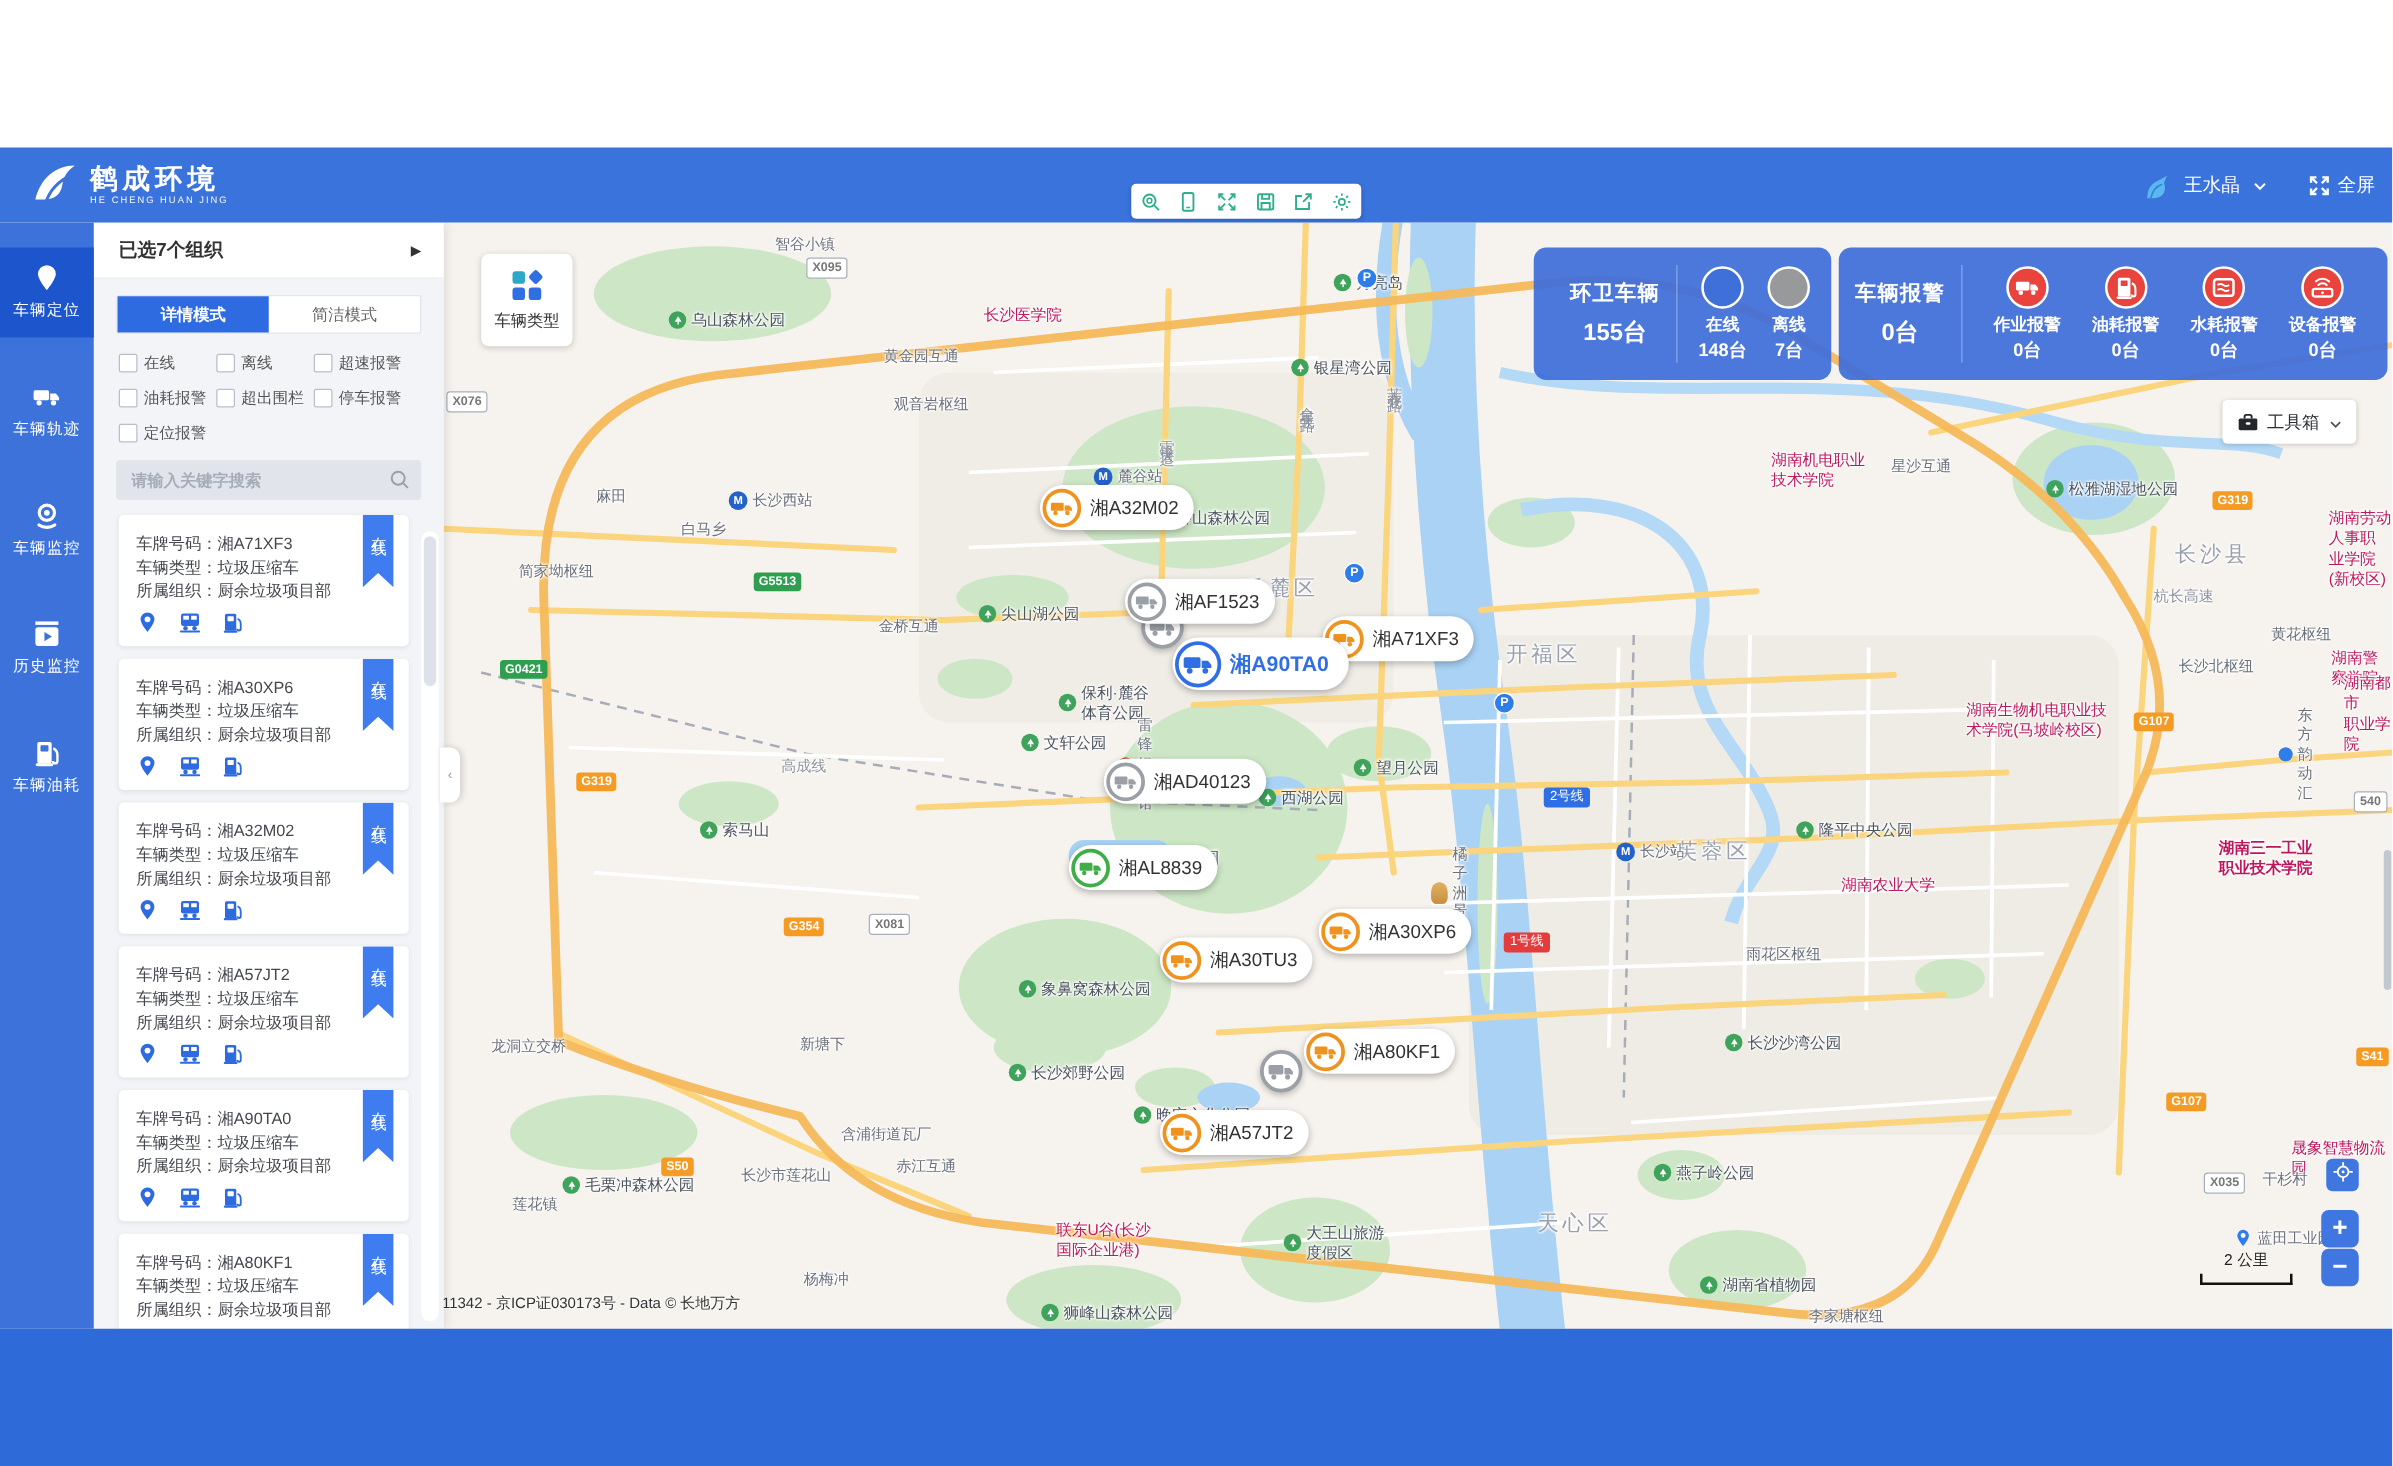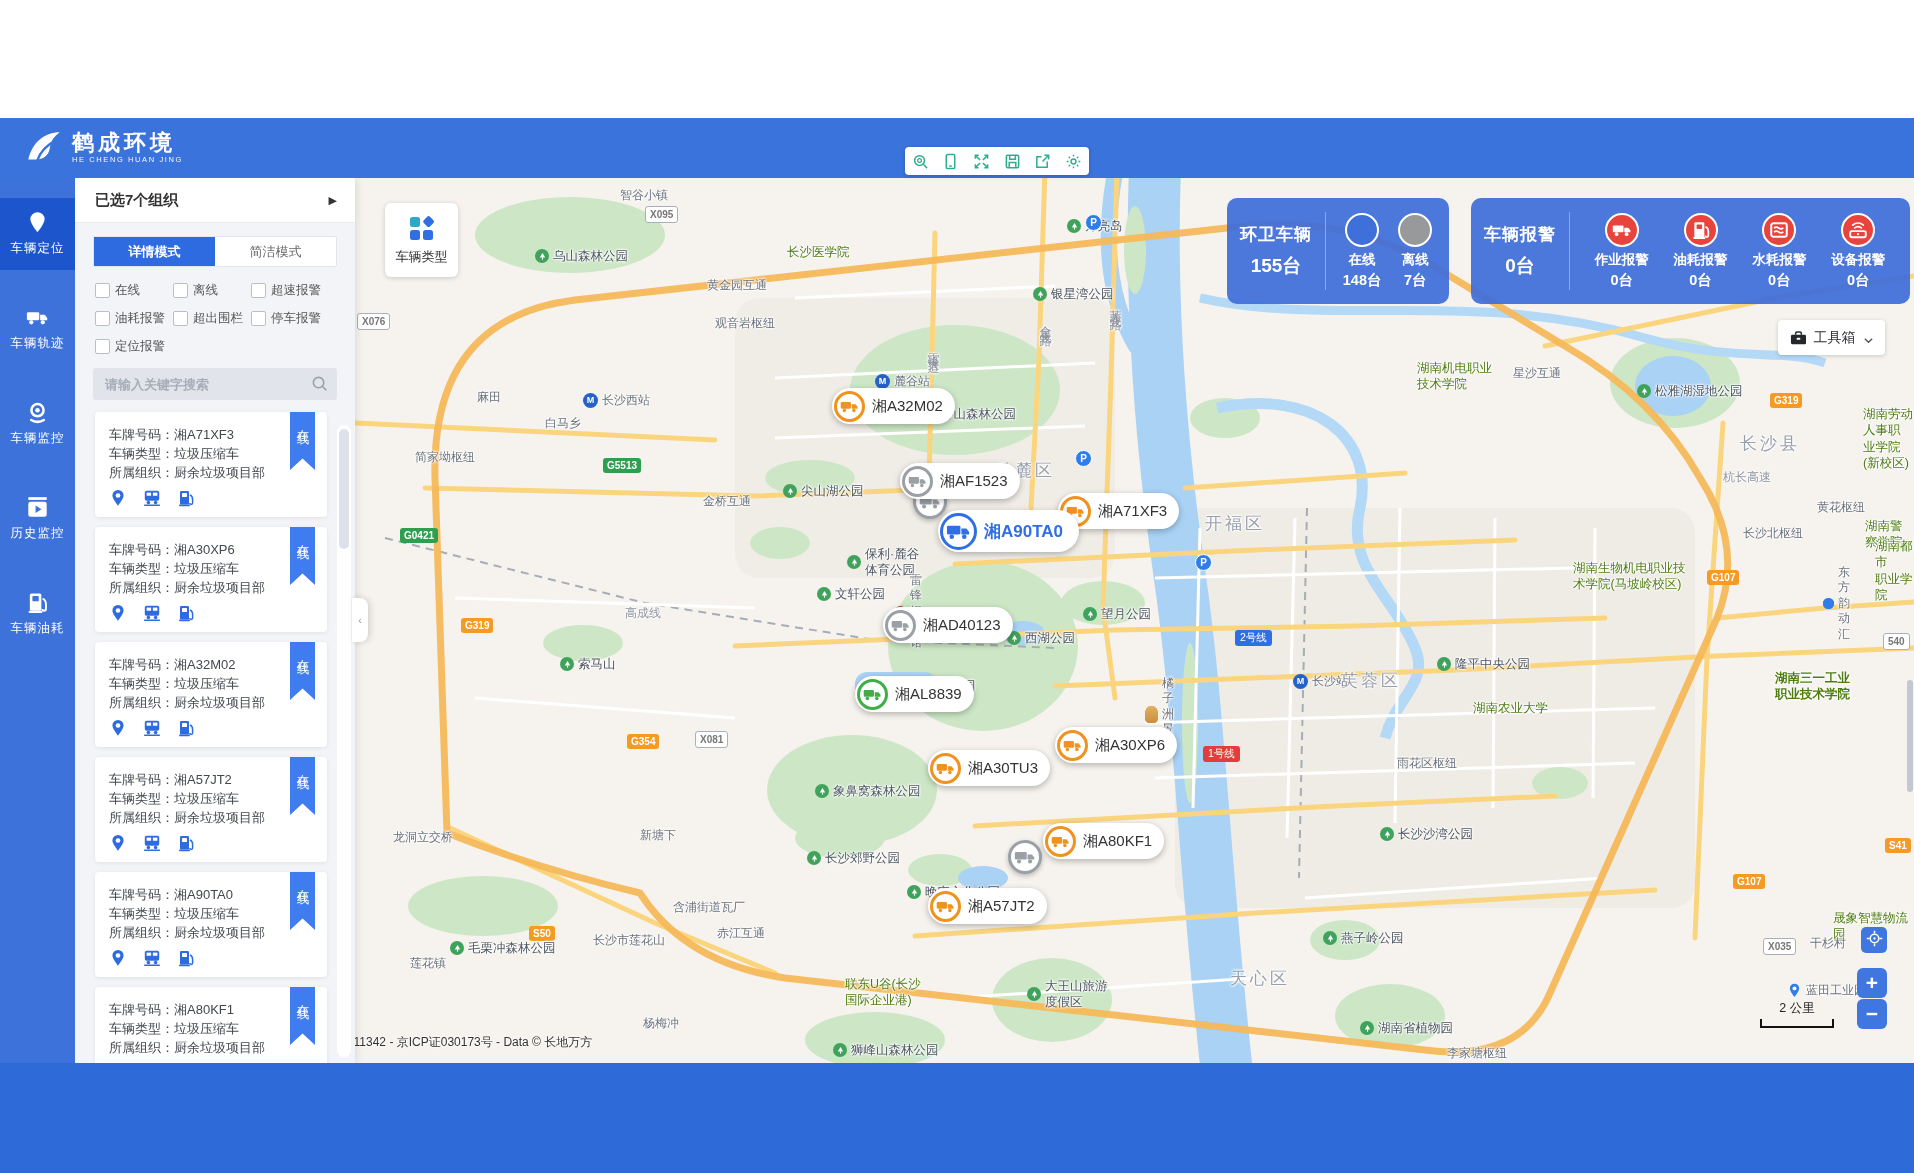--- a/index.html
+++ b/index.html
@@ -56,21 +56,21 @@
   .vscroll{position:absolute;right:4px;top:247px;bottom:6px;width:14px;background:#fff;border-radius:7px;}
   .vthumb{position:absolute;left:2px;top:4px;width:10px;height:120px;background:#dde2ea;border-radius:5px;}
   .collapse-tab{position:absolute;left:352px;top:598px;width:16px;height:44px;background:#fff;border-radius:0 8px 8px 0;box-shadow:2px 0 6px rgba(0,0,0,.15);display:flex;align-items:center;justify-content:center;color:#999;font-size:11px;z-index:6;cursor:pointer;}
   
   .map{position:absolute;left:355px;top:178px;width:1559px;height:885px;background:#f6f3ee;overflow:hidden;z-index:1;}
   .map svg.base{position:absolute;left:0;top:0;}
   #labels,#markers{position:absolute;left:0;top:0;width:100%;height:100%;}
   .lbl{position:absolute;display:flex;align-items:center;gap:4px;font-size:12px;color:#6b727d;text-shadow:0 1px 2px #fff,0 -1px 2px #fff,1px 0 2px #fff,-1px 0 2px #fff;white-space:pre-line;line-height:1.3;z-index:1;}
   .lbl.park .ltext,.lbl.park2 .ltext{color:#4c5560;font-size:12.5px;}
   .lbl.district .ltext{font-size:17px;color:#99a0ad;letter-spacing:3px;}
-  .lbl.inst .ltext{color:#4d7c0f;font-size:12.5px;}
+  .lbl.inst .ltext{color:#be185d;font-size:12.5px;}
   .lbl.road .ltext{color:#8d939e;}
   .lbl.vroad{writing-mode:vertical-lr;}
   .lbl.vroad .ltext{color:#8d939e;letter-spacing:3px;}
   .gdot{width:14px;height:14px;border-radius:50%;background:#3fa35c;flex:none;display:flex;align-items:center;justify-content:center;}
   .mdot{width:15px;height:15px;border-radius:50%;background:#2462c9;color:#fff;font-size:9px;font-weight:700;flex:none;display:flex;align-items:center;justify-content:center;text-shadow:none;}
   .reddot{width:11px;height:11px;border-radius:50%;background:#c2573b;flex:none;}
   .bluedot{width:11px;height:11px;border-radius:50%;background:#2f7de8;flex:none;}
   .bluepin{width:15px;height:15px;flex:none;}
   .statue{width:13px;height:17px;background:linear-gradient(#e0b060,#c89040);border-radius:45% 45% 30% 30%;flex:none;}
   .lbl.shield-g .ltext,.lbl.shield-o .ltext,.lbl.shield-w .ltext{font-size:10px;font-weight:700;padding:1px 4px;border-radius:3px;text-shadow:none;}
@@ -87,21 +87,21 @@
   .mtext{font-size:15px;color:#333;white-space:nowrap;}
   .marker.orange .mico{border-color:#f0921e;}
   .marker.gray .mico{border-color:#9aa0a6;}
   .marker.green .mico{border-color:#3fae47;}
   .marker.blue .mico{border-color:#2f6fe3;}
   .marker.sel{height:42px;padding-right:16px;z-index:4;}
   .marker.sel .mico{width:37px;height:37px;}
   .marker.sel .mtext{color:#2f6fe3;font-size:17px;font-weight:700;}
   
   .stat-panel{position:absolute;top:20px;background:rgba(62,110,217,.93);border-radius:10px;height:106px;display:flex;align-items:center;color:#fff;z-index:5;}
-  #stat1{left:872px;width:222px;}
+  #stat1{left:872px;width:222px;padding-left:16px;}
   #stat2{left:1116px;width:439px;}
   .stat-main{width:98px;display:flex;flex-direction:column;align-items:center;gap:7px;flex:none;}
   .stat-main .l1{font-size:17px;font-weight:700;letter-spacing:1px;}
   .stat-main .l2{font-size:19px;font-weight:700;}
   .stat-div{width:1px;height:78px;background:rgba(255,255,255,.35);flex:none;}
   .stat-cols{flex:1;display:flex;justify-content:space-evenly;}
   .stat-col{display:flex;flex-direction:column;align-items:center;gap:2px;}
   .stat-circle{width:34px;height:34px;border-radius:50%;border:2px solid #fff;box-sizing:border-box;display:flex;align-items:center;justify-content:center;padding:5px;margin-bottom:2px;}
   .stat-circle.blue{background:#3f6fd8;}
   .stat-circle.grayc{background:#97999b;}
@@ -136,20 +136,37 @@
 
   <div class="header">
     <div class="logo">
       <span class="logo-mark"><svg viewBox="0 0 40 40">
             <path d="M6 32C10 15 22 6 36 6c-6 4.5-8.5 8.5-9.5 15C25.3 28.5 20 32 13 32z" fill="#fff"></path>
             <path d="M14 34c3-9 9-16 20-21" stroke="#3b73dc" stroke-width="2.2" fill="none"></path>
           </svg></span>
       <span>
         <div class="logo-cn">鹤成环境</div>
         <div class="logo-en">HE CHENG HUAN JING</div>
+      </span>
+    </div>
+    <div class="user-area">
+      <span class="avatar"><svg viewBox="0 0 24 24">
+            <path d="M7 21c0-6.5 2.5-10.5 7.5-12.5L21 5l-2.2 5C21.5 17.5 16.5 21.5 10 21z" fill="#5bb7f0"></path>
+            <path d="M9.5 21c1-5 3.5-8.5 8-10" stroke="#2f86d6" stroke-width="1.2" fill="none"></path>
+          </svg></span>
+      <span>王水晶</span>
+      <span class="chev"><svg viewBox="0 0 12 12" fill="none" stroke="#fff" stroke-width="1.6">
+            <path d="M2 4l4 4 4-4"></path>
+          </svg></span>
+      <span class="fs-wrap">
+        <span class="fs-icon"><svg viewBox="0 0 20 20" stroke="#fff" stroke-width="2" fill="none">
+              <path d="M3 7.5V3h4.5M12.5 3H17v4.5M17 12.5V17h-4.5M7.5 17H3v-4.5"></path>
+              <path d="M3.5 3.5L8 8M16.5 3.5L12 8M16.5 16.5L12 12M3.5 16.5L8 12"></path>
+            </svg></span>
+        <span>全屏</span>
       </span>
     </div>
   </div>
 
   <div class="mtoolbar" id="mtoolbar">
       <span class="ticon"><svg viewBox="0 0 18 18">
           <circle cx="8" cy="8" r="5.2" fill="none" stroke="#2fae8f" stroke-width="1.6"></circle>
           <path d="M12 12l4 4" stroke="#2fae8f" stroke-width="1.6"></path>
           <circle cx="8" cy="8" r="2" fill="none" stroke="#2fae8f" stroke-width="1.3"></circle>
         </svg></span>

